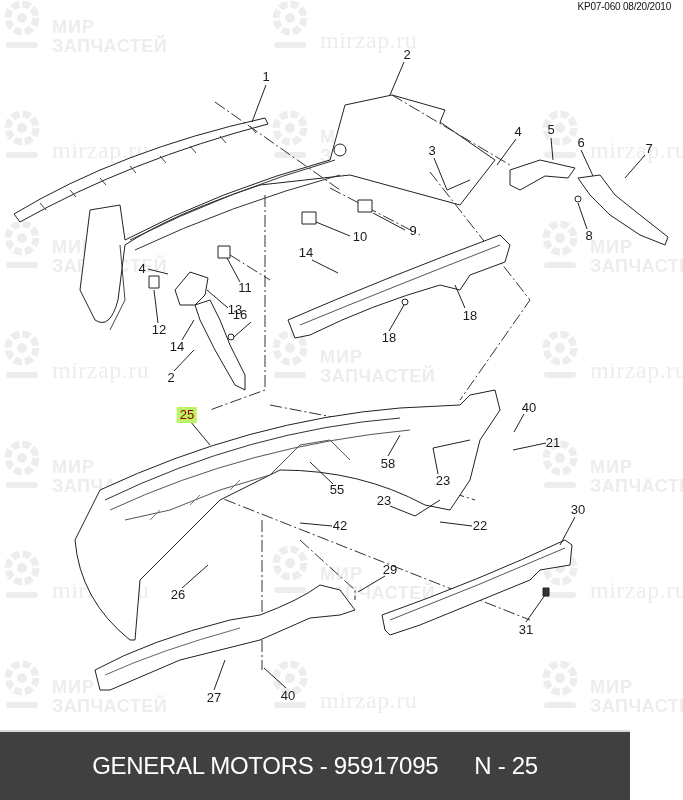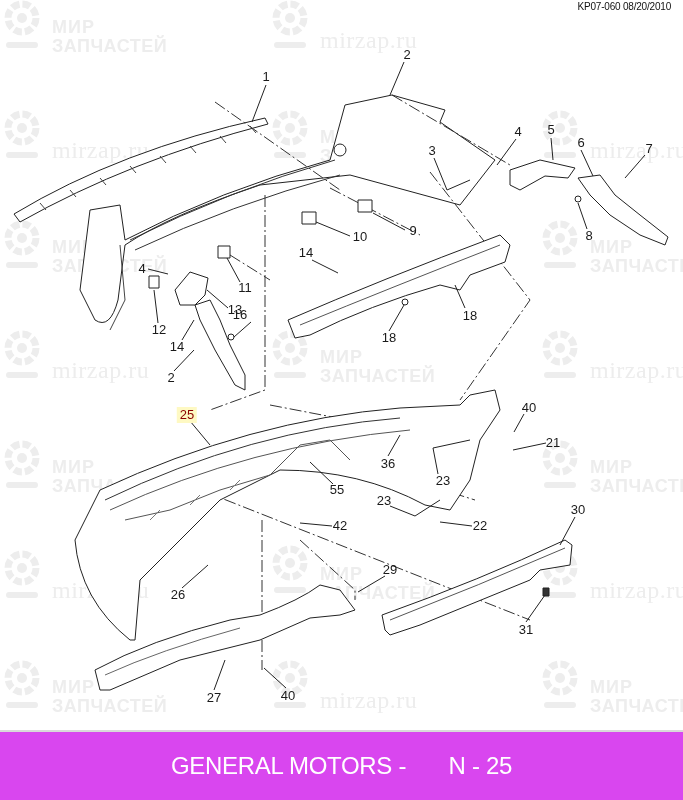--- a/index.html
+++ b/index.html
@@ -1,26 +1,26 @@
 <!DOCTYPE html>
 <html><head>
 <meta charset="utf-8">
 <style>
   html, body { margin: 0; padding: 0; background: #ffffff; }
   body { width: 683px; height: 800px; position: relative; overflow: hidden; font-family: "Liberation Sans", sans-serif; }
   #canvas { position: absolute; left: 0; top: 0; width: 683px; height: 730px; }
   .stamp { position: absolute; right: 12px; top: 1px; font-size: 10px; color: #111; letter-spacing: -0.2px; padding-left: 33px; }
   .callout { position: absolute; font-size: 13px; color: #1a1a1a; line-height: 14px; transform: translate(-50%, -50%); white-space: nowrap; }
-  .callout.hl { background: #fef9c3; color: #8a0000; padding: 1px 3px; }
+  .callout.hl { background: #bef264; color: #8a0000; padding: 1px 3px; }
   .wm { position: absolute; color: #ededed; font-weight: bold; line-height: 1.05; pointer-events: none; }
   .wm .t1 { font-size: 18px; letter-spacing: 1px; }
   .wm .t2 { font-size: 18px; letter-spacing: 0.5px; }
   .wm.url { font-size: 24px; font-weight: normal; letter-spacing: 0.5px; font-family: Liberation Serif, serif; }
   .wm-pin { position: absolute; width: 40px; height: 48px; pointer-events: none; }
-  .footer { position: absolute; left: 0; top: 730px; width: 683px; height: 70px; background: #d946ef; border-top: 2px solid #d9d9d9; box-sizing: border-box; display: flex; align-items: center; justify-content: center; }
+  .footer { position: absolute; left: 0; top: 730px; width: 630px; height: 70px; background: #404040; border-top: 2px solid #d9d9d9; box-sizing: border-box; display: flex; align-items: center; justify-content: center; }
   .footer span { color: #ffffff; font-size: 24px; letter-spacing: -0.3px; }
   .footer .gap { display: inline-block; width: 36px; }
 </style>
 </head>
 <body>
 
 <div id="canvas">
 
   <div>
     <svg class="wm-pin" style="left:2px;top:0px" viewBox="0 0 40 48">
@@ -322,25 +322,26 @@
     <span class="callout" style="left:443px;top:481px">23</span>
     <span class="callout" style="left:384px;top:501px">23</span>
     <span class="callout" style="left:340px;top:526px">42</span>
     <span class="callout hl" style="left:187px;top:415px">25</span>
     <span class="callout" style="left:178px;top:595px">26</span>
     <span class="callout" style="left:214px;top:698px">27</span>
     <span class="callout" style="left:288px;top:696px">40</span>
     <span class="callout" style="left:390px;top:570px">29</span>
     <span class="callout" style="left:578px;top:510px">30</span>
     <span class="callout" style="left:526px;top:630px">31</span>
-    <span class="callout" style="left:388px;top:464px">36</span>
+    <span class="callout" style="left:388px;top:464px">58</span>
     <span class="callout" style="left:337px;top:490px">55</span>
   </div>
 
   <div class="stamp">KP07-060 08/20/2010</div>
 </div>
 
 <div class="footer">
   <span>GENERAL MOTORS</span>
   <span>&nbsp;<span>-</span>&nbsp;</span>
+  <span>95917095</span>
   <span class="gap"></span>
   <span>N - 25</span>
 </div>
 
 </body></html>

